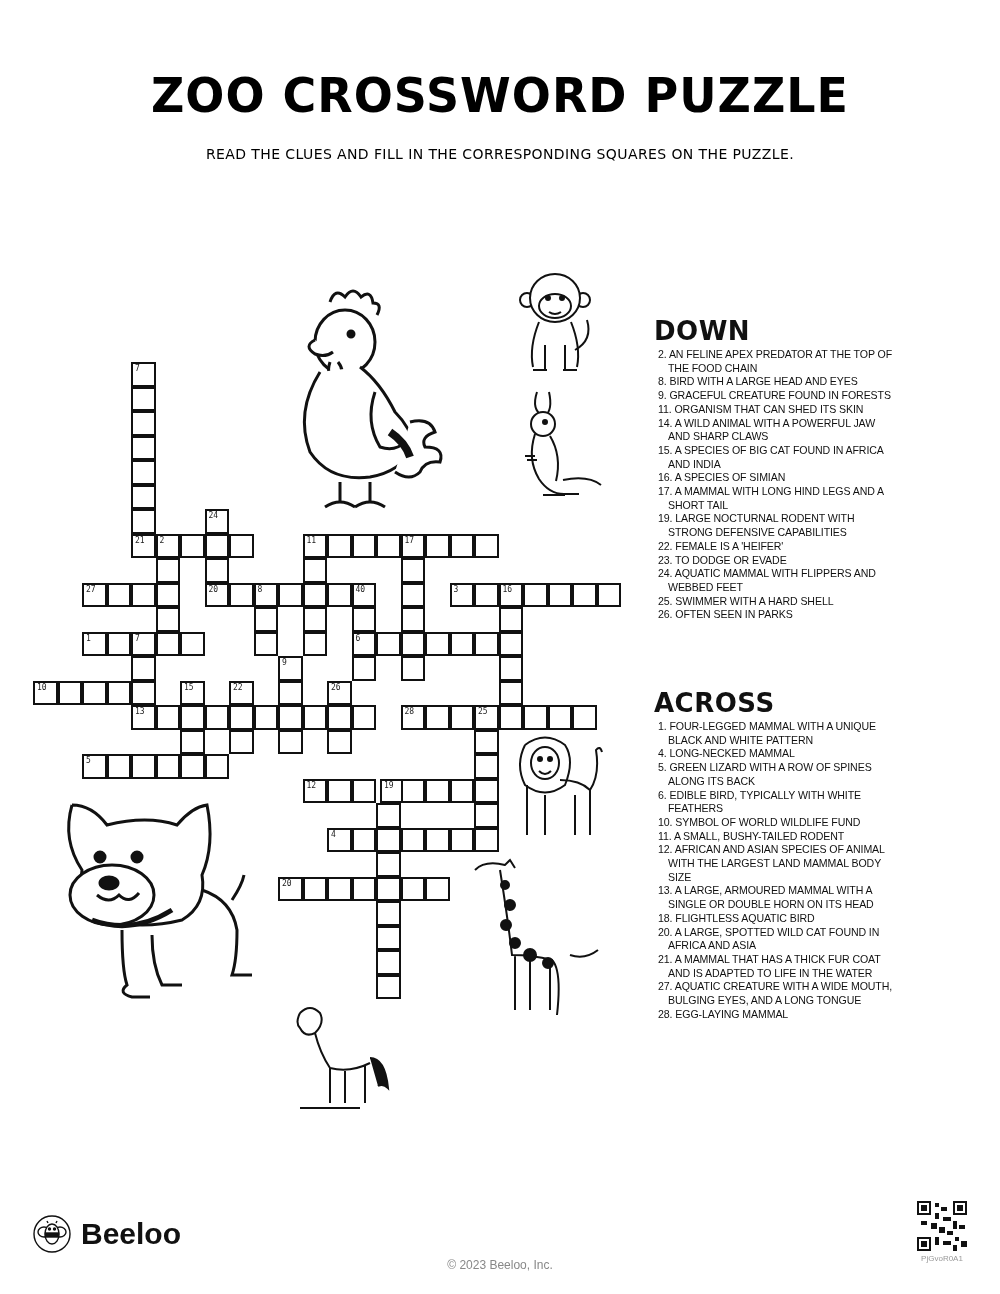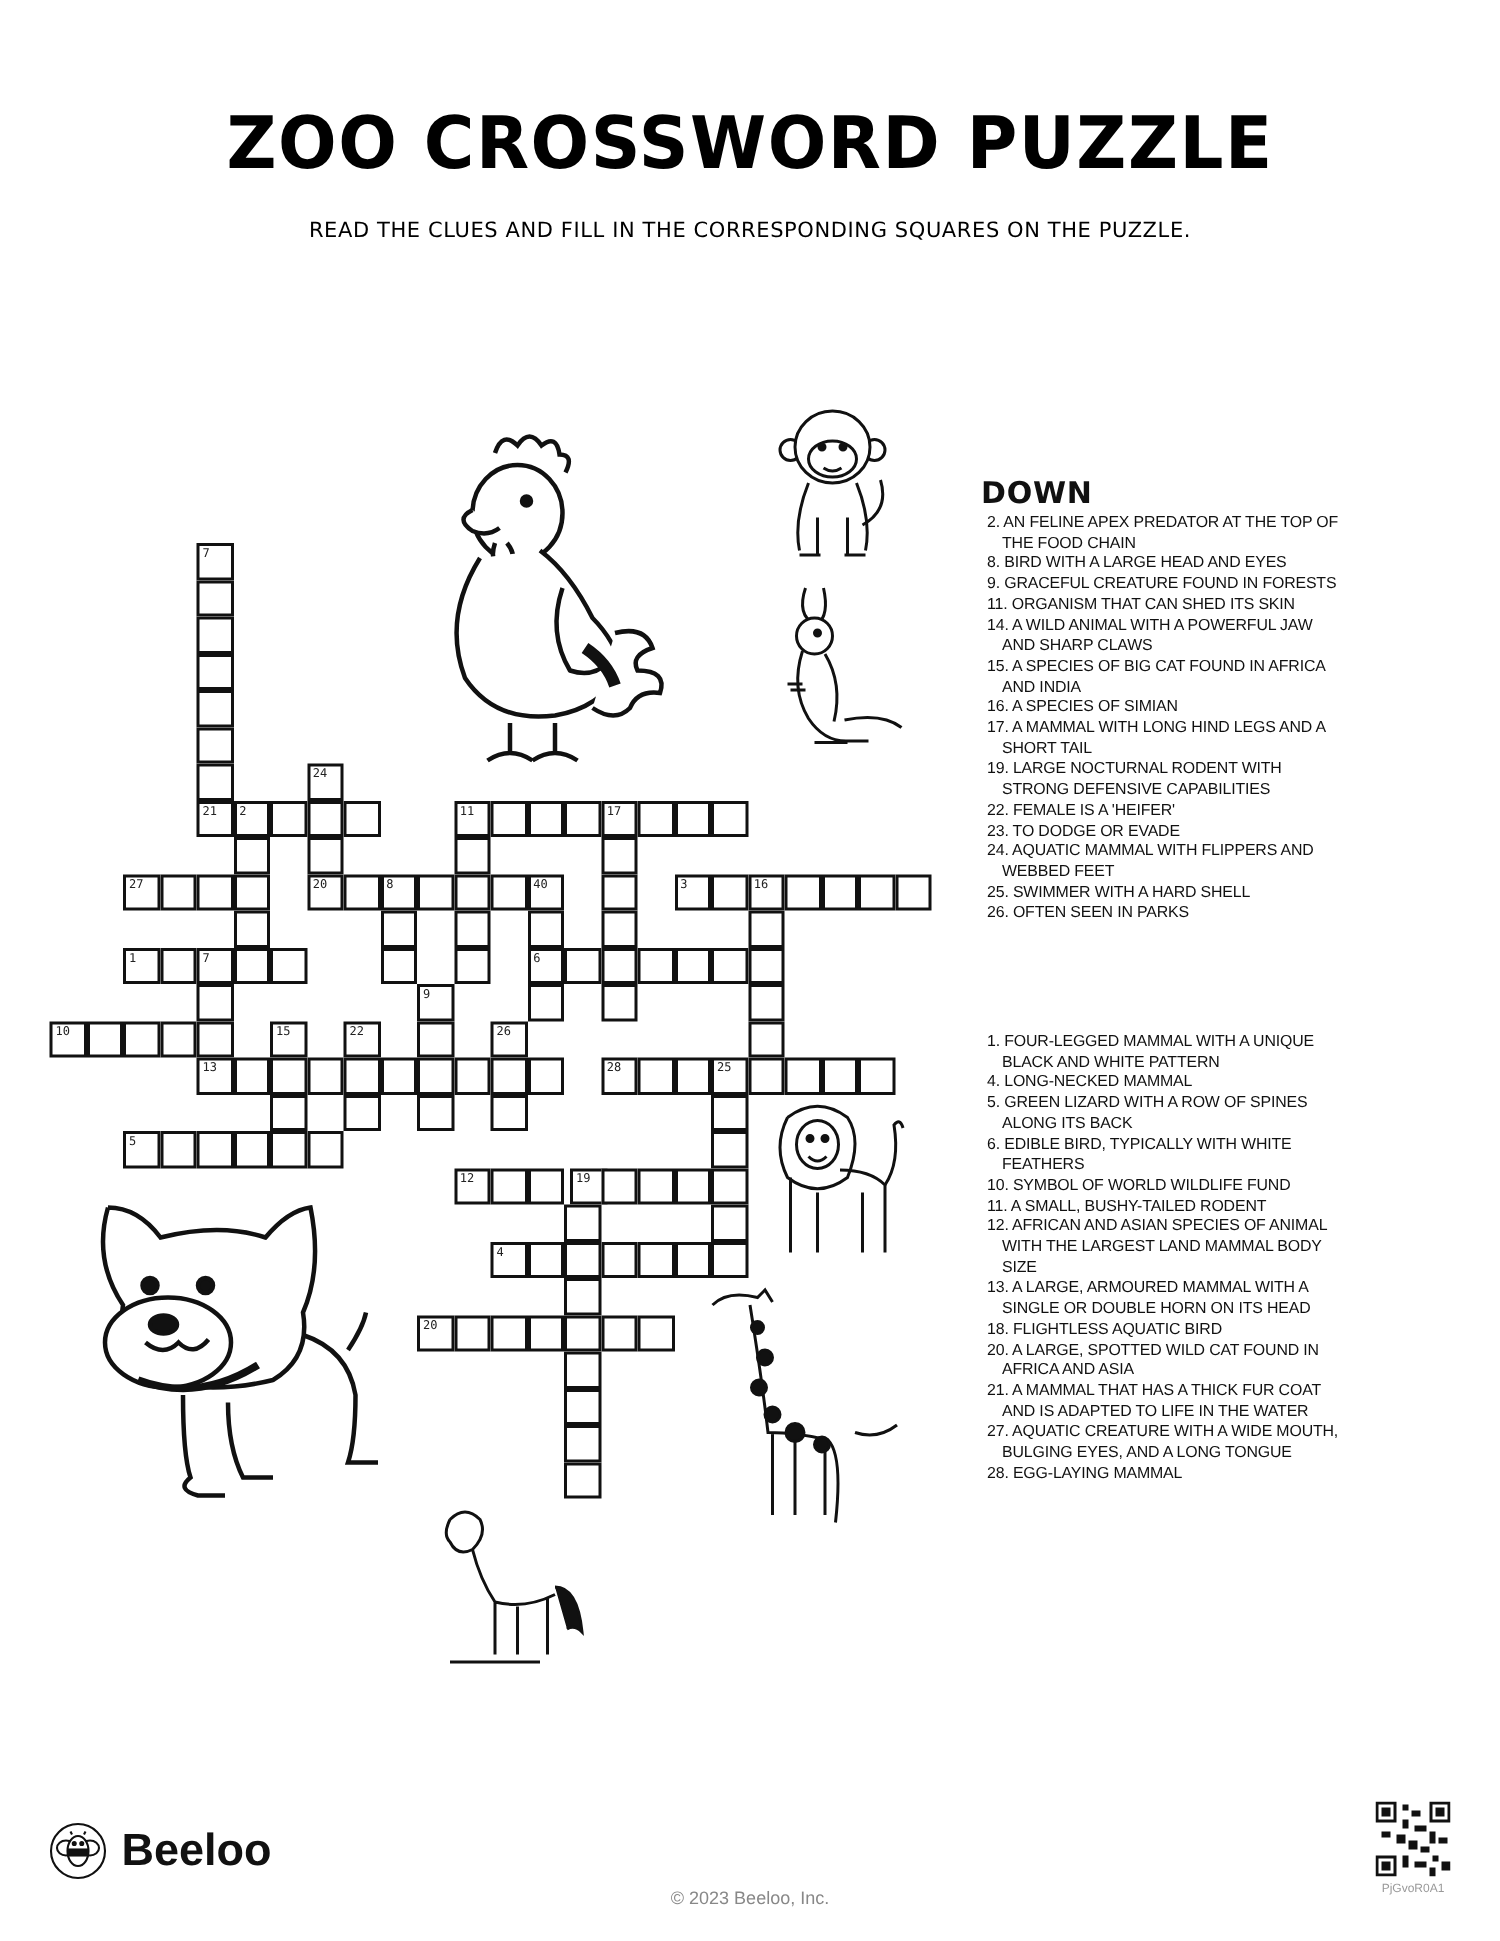--- a/index.html
+++ b/index.html
@@ -3,21 +3,21 @@
 <meta charset="utf-8">
 <style>
   html,body{margin:0;padding:0;background:#fff;}
   body{width:1000px;height:1294px;position:relative;overflow:hidden;font-family:"DejaVu Sans",sans-serif;color:#111;}
   .title{position:absolute;left:0;top:68px;width:1000px;text-align:center;font-family:"DejaVu Sans",sans-serif;font-weight:bold;font-size:46px;letter-spacing:1px;transform:scaleY(1.05);color:#000;}
   .subtitle{position:absolute;left:0;top:146px;width:1000px;text-align:center;font-family:"DejaVu Sans",sans-serif;font-size:14px;letter-spacing:0.4px;color:#000;}
   #grid{position:absolute;left:0;top:0;width:1000px;height:1294px;}
   .cell{position:absolute;width:24.5px;height:24.5px;box-sizing:border-box;border:2px solid #111;background:#fff;}
   .num{position:absolute;left:2px;top:0px;font-size:8px;font-family:"DejaVu Sans Mono",monospace;color:#222;line-height:9px;}
   .clues{position:absolute;left:654px;width:240px;font-family:"Liberation Sans",sans-serif;}
-  .clues h2{margin:0 0 2px 0;font-size:20px;font-weight:bold;letter-spacing:0.5px;font-family:"DejaVu Sans",sans-serif;}
+  .clues h2{margin:0 0 2px 0;font-size:26px;font-weight:bold;letter-spacing:0.5px;font-family:"DejaVu Sans",sans-serif;}
   .clue{font-size:10.6px;line-height:13.7px;text-transform:uppercase;padding-left:14px;text-indent:-10px;letter-spacing:-0.1px;}
   .illus{position:absolute;}
   .logo{position:absolute;left:33px;top:1215px;display:flex;align-items:center;gap:10px;}
   .logo-word{font-family:"Liberation Sans",sans-serif;font-weight:bold;font-size:30px;color:#111;}
   .copyright{position:absolute;left:0;top:1258px;width:1000px;text-align:center;font-size:12px;color:#888;font-family:"Liberation Sans",sans-serif;}
   .qr{position:absolute;left:917px;top:1201px;width:50px;height:50px;}
   .code{position:absolute;left:912px;top:1254px;width:60px;text-align:center;font-size:8px;color:#999;font-family:"Liberation Sans",sans-serif;}
 </style>
 </head>
 <body>
@@ -313,20 +313,21 @@
       <div class="clue">17. A mammal with long hind legs and a short tail</div>
       <div class="clue">19. Large nocturnal rodent with strong defensive capabilities</div>
       <div class="clue">22. Female is a 'heifer'</div>
       <div class="clue">23. To dodge or evade</div>
       <div class="clue">24. Aquatic mammal with flippers and webbed feet</div>
       <div class="clue">25. Swimmer with a hard shell</div>
       <div class="clue">26. Often seen in parks</div>
     </div>
 </div>
 <div class="clues" style="top:688px">
+  <h2>ACROSS</h2>
   <div id="across-list">
       <div class="clue">1. Four-legged mammal with a unique black and white pattern</div>
       <div class="clue">4. Long-necked mammal</div>
       <div class="clue">5. Green lizard with a row of spines along its back</div>
       <div class="clue">6. Edible bird, typically with white feathers</div>
       <div class="clue">10. Symbol of World Wildlife Fund</div>
       <div class="clue">11. A small, bushy-tailed rodent</div>
       <div class="clue">12. African and Asian species of animal with the largest land mammal body size</div>
       <div class="clue">13. A large, armoured mammal with a single or double horn on its head</div>
       <div class="clue">18. Flightless aquatic bird</div>

